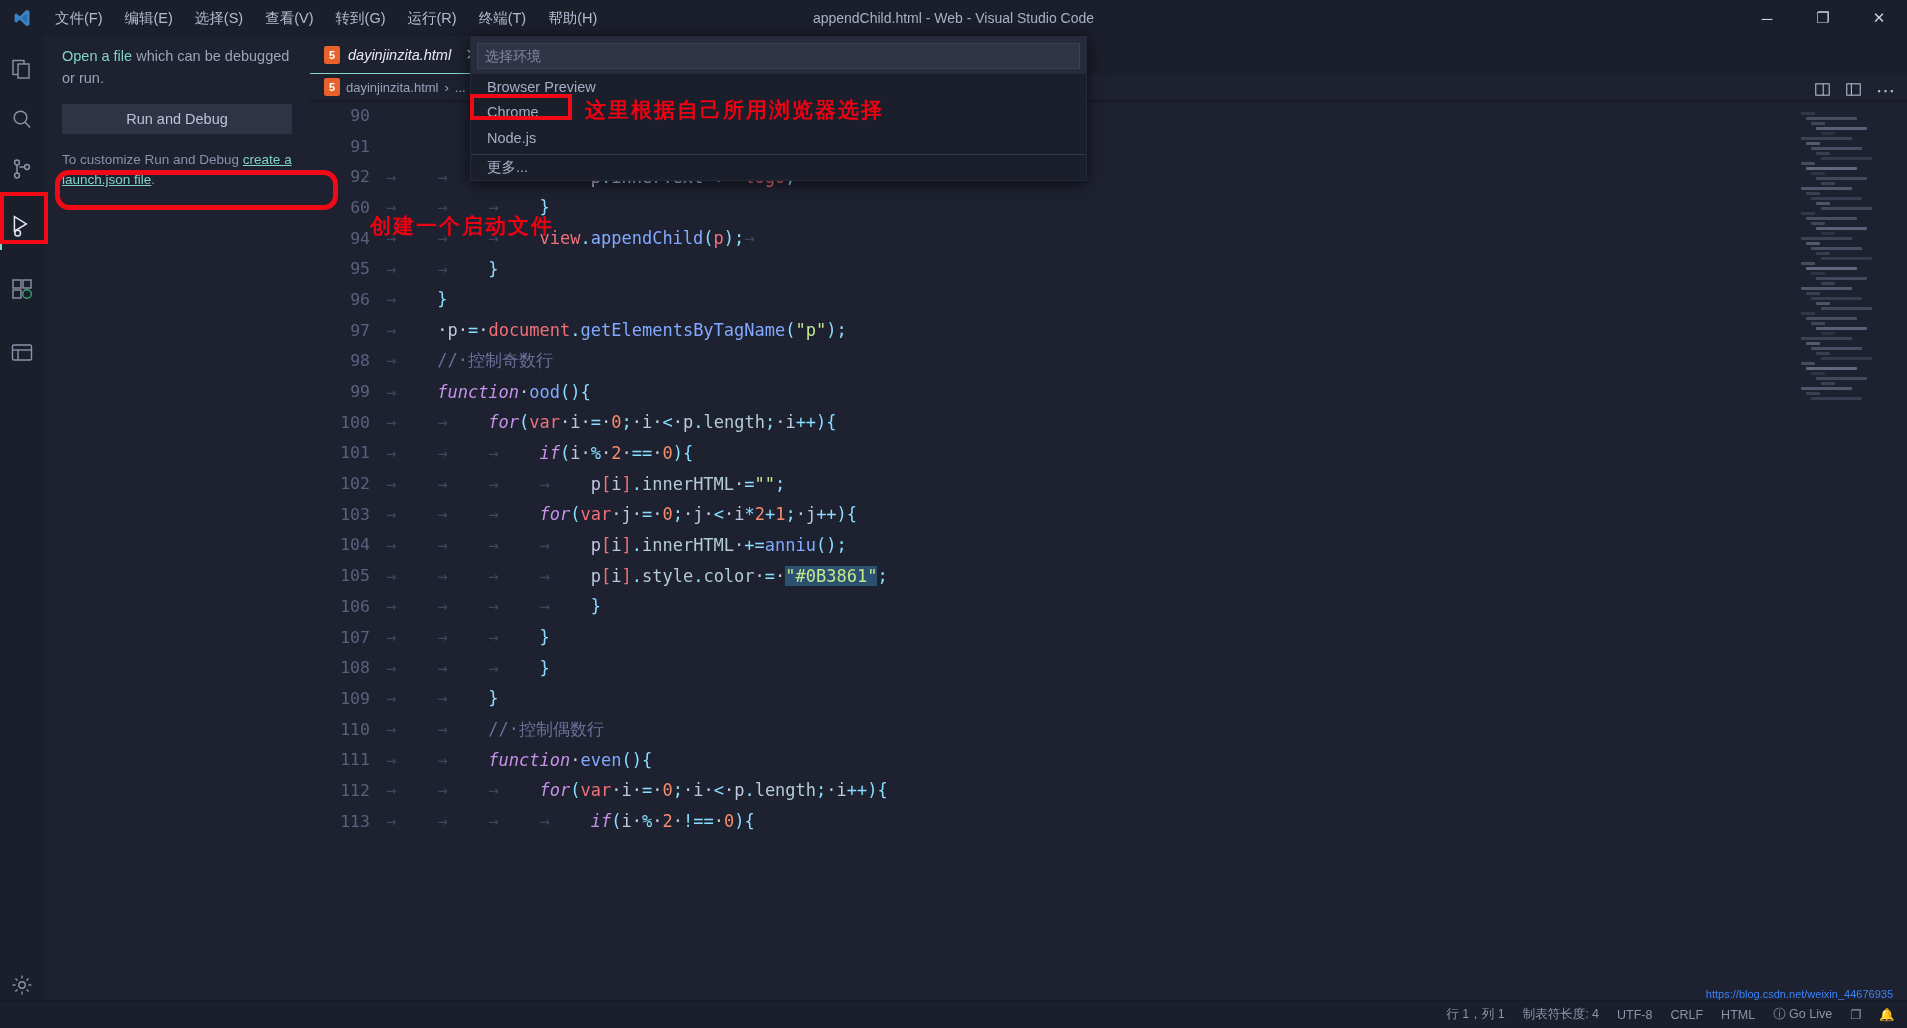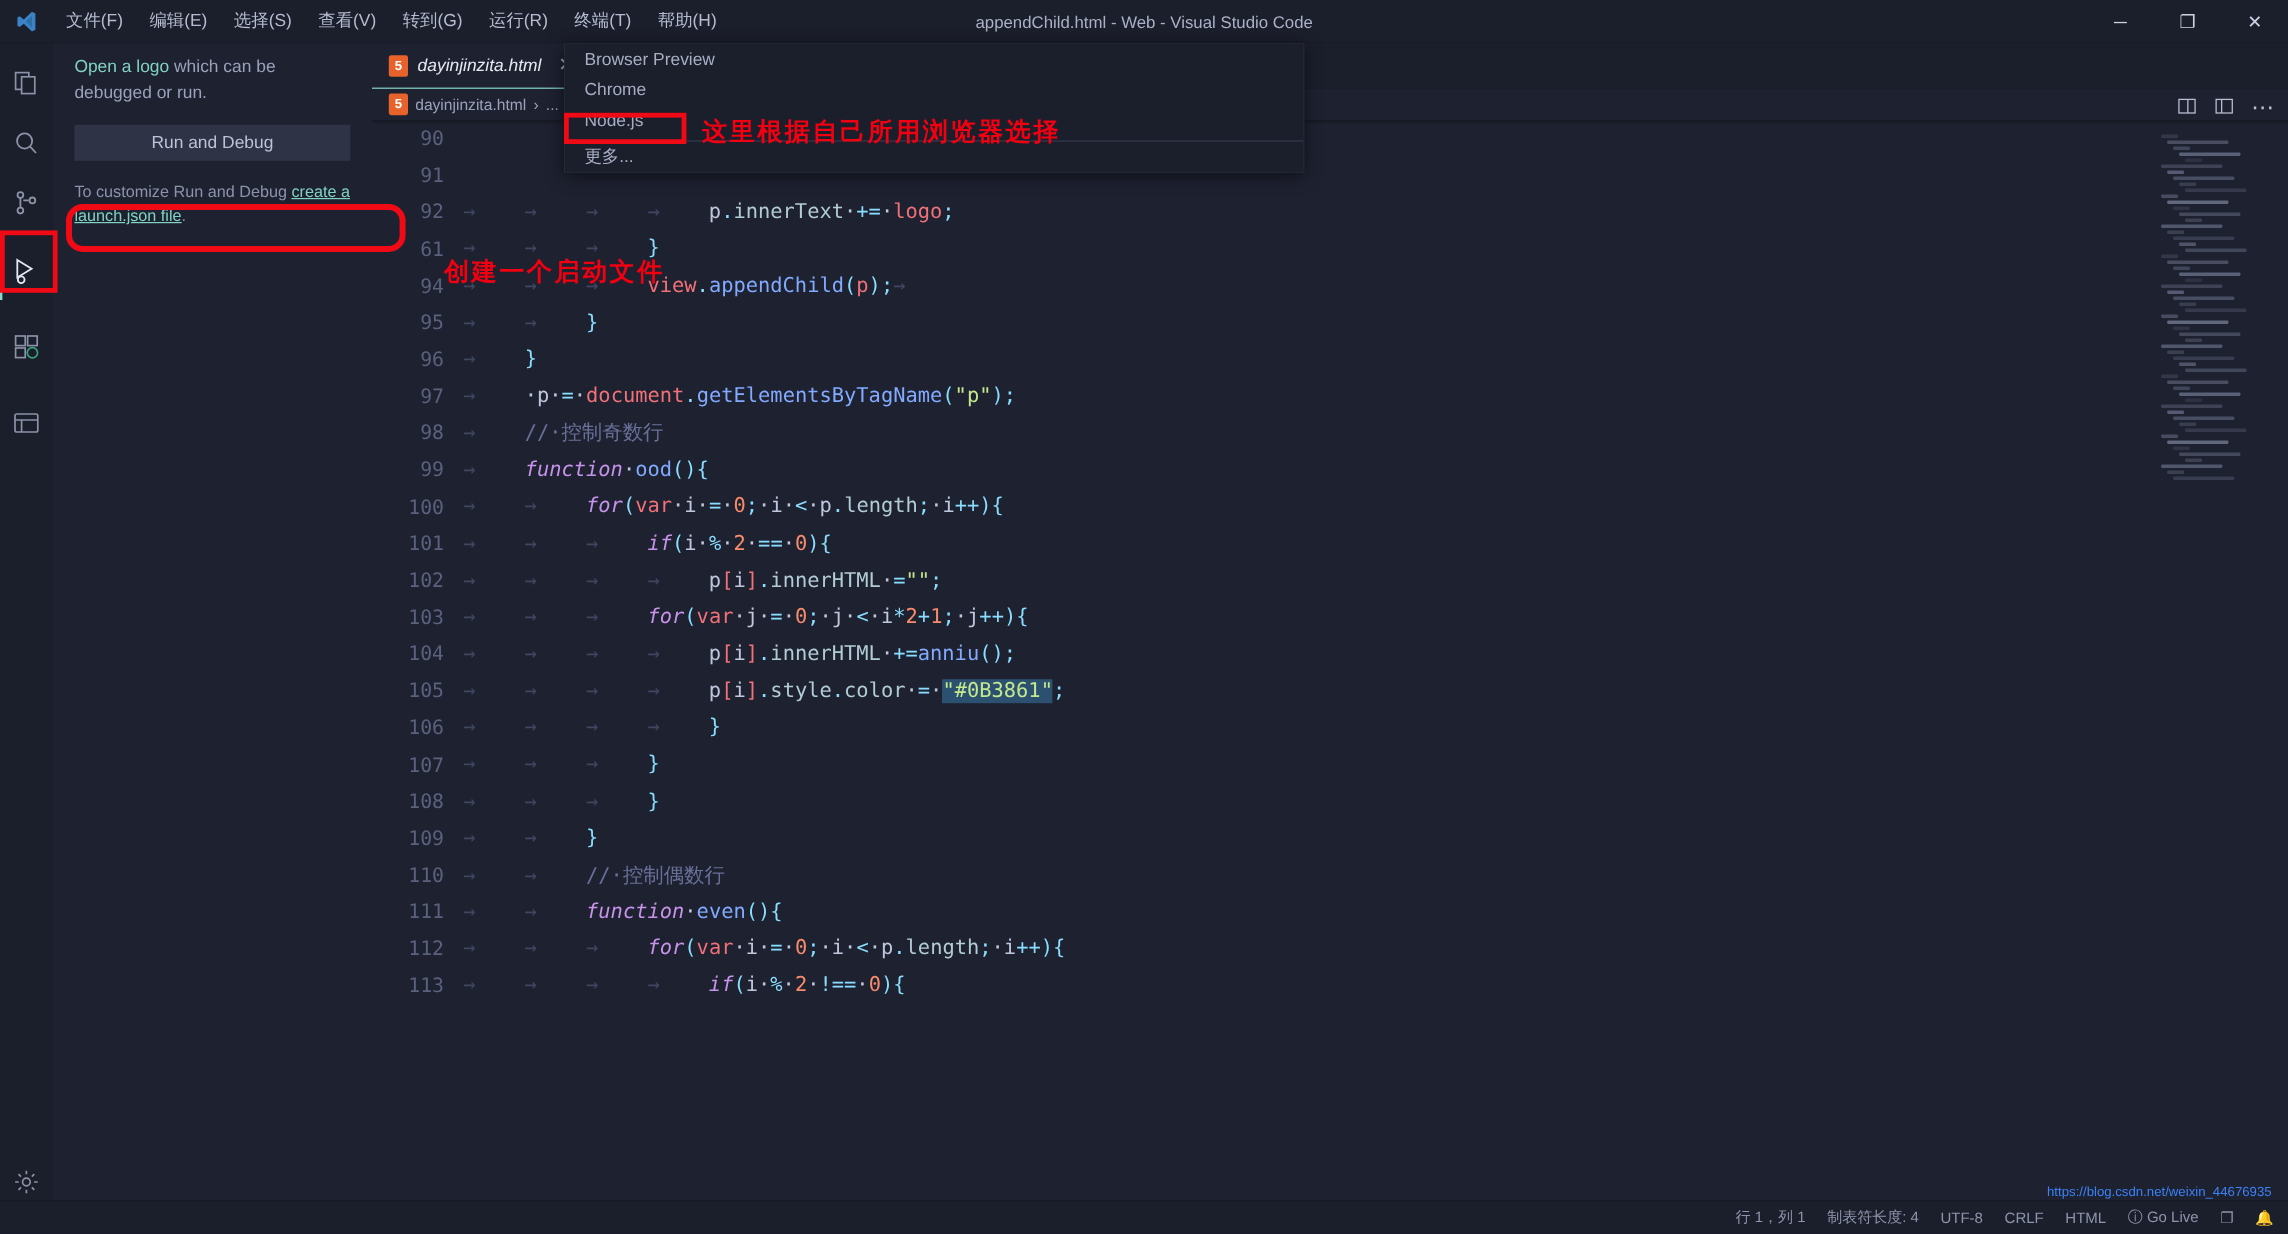--- a/index.html
+++ b/index.html
@@ -249,21 +249,21 @@
         <path d="M12 2.6v3M12 18.4v3M2.6 12h3M18.4 12h3M5.4 5.4l2.1 2.1M16.5 16.5l2.1 2.1M18.6 5.4l-2.1 2.1M7.5 16.5l-2.1 2.1"></path>
       </svg>
     </div>
   </div>
 
   <div class="ann-box-rect" style="left:0px; top:192px; width:48px; height:52px;"></div>
 
   <div class="sidebar">
     <div class="sb-body">
       <div class="sb-text">
-        <span class="sb-link">Open a logo</span><span> which can be debugged or run.</span>
+        <span class="sb-link">Open a file</span><span> which can be debugged or run.</span>
       </div>
       <button class="run-btn">Run and Debug</button>
       <div class="sb-customize">
         <span>To customize Run and Debug </span><a href="#">create a launch.json file</a><span>.</span>
       </div>
     </div>
   </div>
 
   <div class="ann-box-round" style="left:55px; top:170px; width:283px; height:40px;"></div>
   <div class="annot" style="left:370px; top:212px;">
@@ -295,21 +295,21 @@
         </div>
         <div class="code-line">
           <div class="ln">91</div>
           <div class="code-text"></div>
         </div>
         <div class="code-line">
           <div class="ln">92</div>
           <div class="code-text"><span class="ind">→    →    →    →    </span><span class="t-plain">p</span><span class="t-punc">.</span><span class="t-prop">innerText</span><span class="t-plain">·</span><span class="t-op">+=</span><span class="t-plain">·</span><span class="t-var">logo</span><span class="t-punc">;</span></div>
         </div>
         <div class="code-line">
-          <div class="ln">61</div>
+          <div class="ln">60</div>
           <div class="code-text"><span class="ind">→    →    →    </span><span class="t-punc">}</span></div>
         </div>
         <div class="code-line">
           <div class="ln">94</div>
           <div class="code-text"><span class="ind">→    →    →    </span><span class="t-var">view</span><span class="t-punc">.</span><span class="t-fn">appendChild</span><span class="t-punc">(</span><span class="t-var">p</span><span class="t-punc">);</span><span class="ind">→</span></div>
         </div>
         <div class="code-line">
           <div class="ln">95</div>
           <div class="code-text"><span class="ind">→    →    </span><span class="t-punc">}</span></div>
         </div>
@@ -459,20 +459,23 @@
         <svg width="17" height="17" viewBox="0 0 24 24" fill="none" stroke="currentColor" stroke-width="1.5">
           <rect x="2.5" y="4" width="19" height="16"></rect>
             <line x1="9" y1="4" x2="9" y2="20"></line>
         </svg>
       </span>
       <span style="font-size:19px;line-height:10px;">⋯</span>
     </div>
   </div>
 
   <div class="quickpick">
+    <div class="qp-input-wrap">
+      <input class="qp-input" type="text" placeholder="选择环境" style="">
+    </div>
     <div class="qp-list">
       <div class="qp-item">Browser Preview</div>
       <div class="qp-item">Chrome</div>
       <div class="qp-item">Node.js</div>
       <div class="qp-sep"></div>
       <div class="qp-item">更多...</div>
     </div>
   </div>
 
   <div class="ann-box-rect" style="left:470px; top:94px; width:102px; height:26px;"></div>

